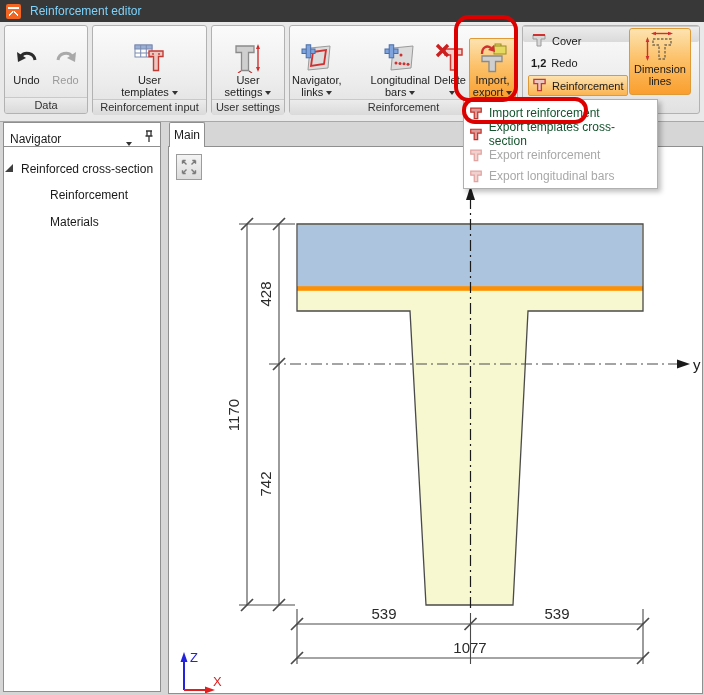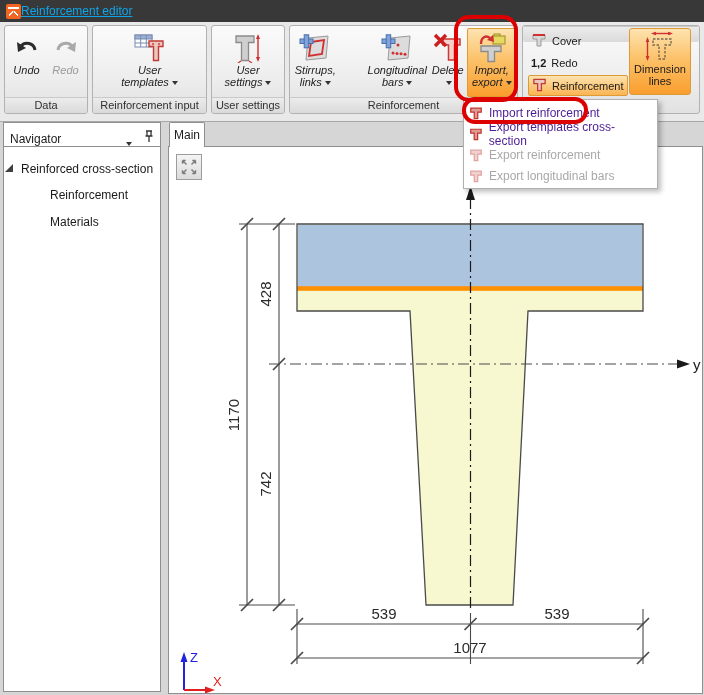--- a/index.html
+++ b/index.html
@@ -7,27 +7,27 @@
   body { font-family:"Liberation Sans", sans-serif; color:#1a1a1a; background:#d6d6d6; }
   #app { position:relative; width:704px; height:695px; overflow:hidden; background:#d6d6d6; }
 
   
   .titlebar { position:absolute; left:0; top:0; width:704px; height:22px; background:#383838; display:flex; align-items:center; }
   .app-icon { width:15px; height:15px; margin-left:6px; background:#f26522; border-radius:2px; position:relative; }
   .app-icon::before { content:""; position:absolute; left:2px; top:3px; width:11px; height:2px; background:#fff; }
   .app-icon::after { content:""; position:absolute; left:3px; top:7px; width:9px; height:5px;
       background:linear-gradient(135deg, transparent 42%, #fff 42%, #fff 58%, transparent 58%) left/50% 100% no-repeat,
                  linear-gradient(45deg, transparent 42%, #fff 42%, #fff 58%, transparent 58%) right/50% 100% no-repeat; }
-  .title-text { color:#0ea5e9; font-size:12px; margin-left:0;text-decoration:underline; }
+  .title-text { color:#7dd3fc; font-size:12px; margin-left:9px; }
 
   
   .ribbon { position:absolute; left:0; top:22px; width:704px; height:100px; background:#e9e9e9; border-bottom:1px solid #a8a8a8; }
   .rgroup { position:absolute; top:3px; height:89px; border:1px solid #b2b2b2; border-radius:3px;
             background:linear-gradient(#fbfbfb,#ececec 65%,#e1e1e1); display:flex; flex-direction:column; }
-  .rgroup-buttons { flex:1; display:flex; align-items:stretch; justify-content:center; padding:2px 1px 0 1px;font-style:italic; }
+  .rgroup-buttons { flex:1; display:flex; align-items:stretch; justify-content:center; padding:12px 1px 0 1px; }
   .rgroup-label { height:16px; line-height:15px; text-align:center; font-size:11px; color:#303030;
                   background:linear-gradient(#ececec,#dadada); border-top:1px solid #c9c9c9; border-radius:0 0 2px 2px; }
   .rbtn { display:flex; flex-direction:column; align-items:center; font-size:11px; color:#222; line-height:12px;
           padding-top:3px; border:1px solid transparent; border-radius:2px; }
   .rbtn .ric { height:32px; display:flex; align-items:center; justify-content:center; }
   .rbtn.disabled { color:#9a9a9a; }
   .rbtn.orange { background:linear-gradient(#fde3b0,#fcc26a 45%,#fa9e2e); border:1px solid #e09a36; }
   .caret { display:inline-block; width:0; height:0; border-left:3px solid transparent; border-right:3px solid transparent;
            border-top:4px solid #333; margin-left:3px; vertical-align:middle; }
 
@@ -54,21 +54,21 @@
               border-bottom:none; z-index:2; font-size:12px; display:flex; align-items:center; justify-content:center;
               border-radius:2px 2px 0 0; }
   .canvas { position:absolute; left:168px; top:146px; width:535px; height:548px; background:#fff; border:1px solid #8f8f8f; }
   .zoom-extents { position:absolute; left:7px; top:7px; width:26px; height:26px; border:1px solid #9c9c9c;
                   background:linear-gradient(#f4f4f4,#dcdcdc); display:flex; align-items:center; justify-content:center; z-index:2; }
   .drawing-svg { position:absolute; left:0; top:0; }
 
   
   .menu { position:absolute; left:463px; top:99px; width:195px; background:#fff; border:1px solid #b0b0b0;
           box-shadow:3px 3px 5px rgba(0,0,0,0.25); z-index:5; padding:2px 0; }
-  .menu-item { height:21px; display:flex; align-items:center; gap:6px; padding:0 6px 0 5px; font-size:12px; color:#4c1d95; }
+  .menu-item { height:21px; display:flex; align-items:center; gap:6px; padding:0 6px 0 5px; font-size:12px; color:#14532d; }
   .menu-item.disabled { color:#a8a8a8; }
   .menu-item.disabled svg { opacity:0.45; }
 
   
   .ring { position:absolute; border:4px solid #dd0000; border-radius:15px; z-index:9; pointer-events:none; }
   .ring-btn { left:454px; top:15px; width:64px; height:87px; }
   .ring-menu { left:462px; top:97px; width:126px; height:27px; border-radius:13px; }
 </style>
 </head>
 <body>
@@ -149,21 +149,21 @@
       <div class="rgroup-buttons">
         <div class="rbtn" style="width:54px;">
           <span class="ric">
             <svg width="32" height="30" viewBox="0 0 32 30">
               <polygon points="9,5 29,3 27,25 7,27" fill="#dcdcdc" stroke="#9a9a9a"></polygon>
               <polygon points="12,9 25,7 23,21 10,23" fill="none" stroke="#d03030" stroke-width="1.8"></polygon>
               <rect x="1" y="6" width="13" height="4.5" fill="#7fa3dc" stroke="#4a6ea8"></rect>
               <rect x="5.2" y="1.8" width="4.5" height="13" fill="#7fa3dc" stroke="#4a6ea8"></rect>
             </svg>
           </span>
-          <span>Stirrups,</span>
+          <span>Navigator,</span>
           <span><span>links</span><span class="caret"></span></span>
         </div>
         <div class="rbtn" style="width:68px;margin-left:27px;">
           <span class="ric">
             <svg width="32" height="30" viewBox="0 0 32 30">
               <polygon points="9,5 29,3 27,25 7,27" fill="#dcdcdc" stroke="#9a9a9a"></polygon>
               <circle cx="17" cy="12" r="1.5" fill="#d03030"></circle>
               <circle cx="12" cy="20" r="1.5" fill="#d03030"></circle>
                 <circle cx="16" cy="20.4" r="1.5" fill="#d03030"></circle>
               <circle cx="20" cy="20.8" r="1.5" fill="#d03030"></circle>

